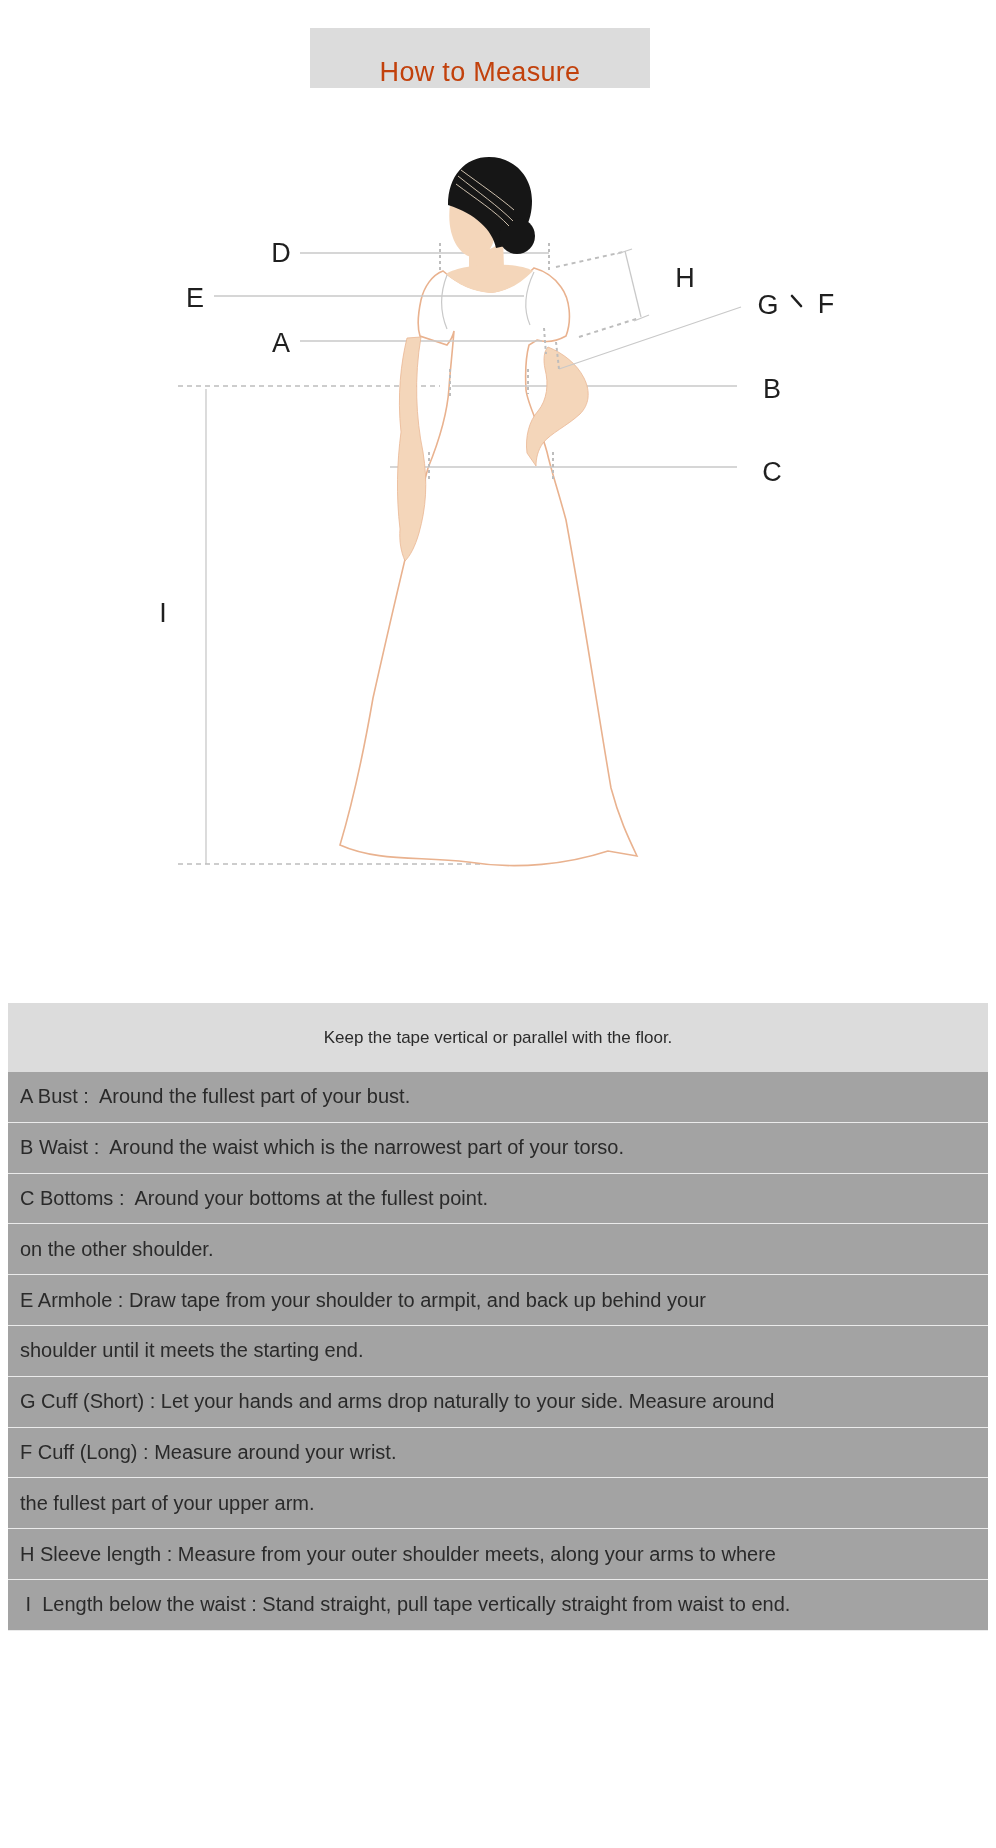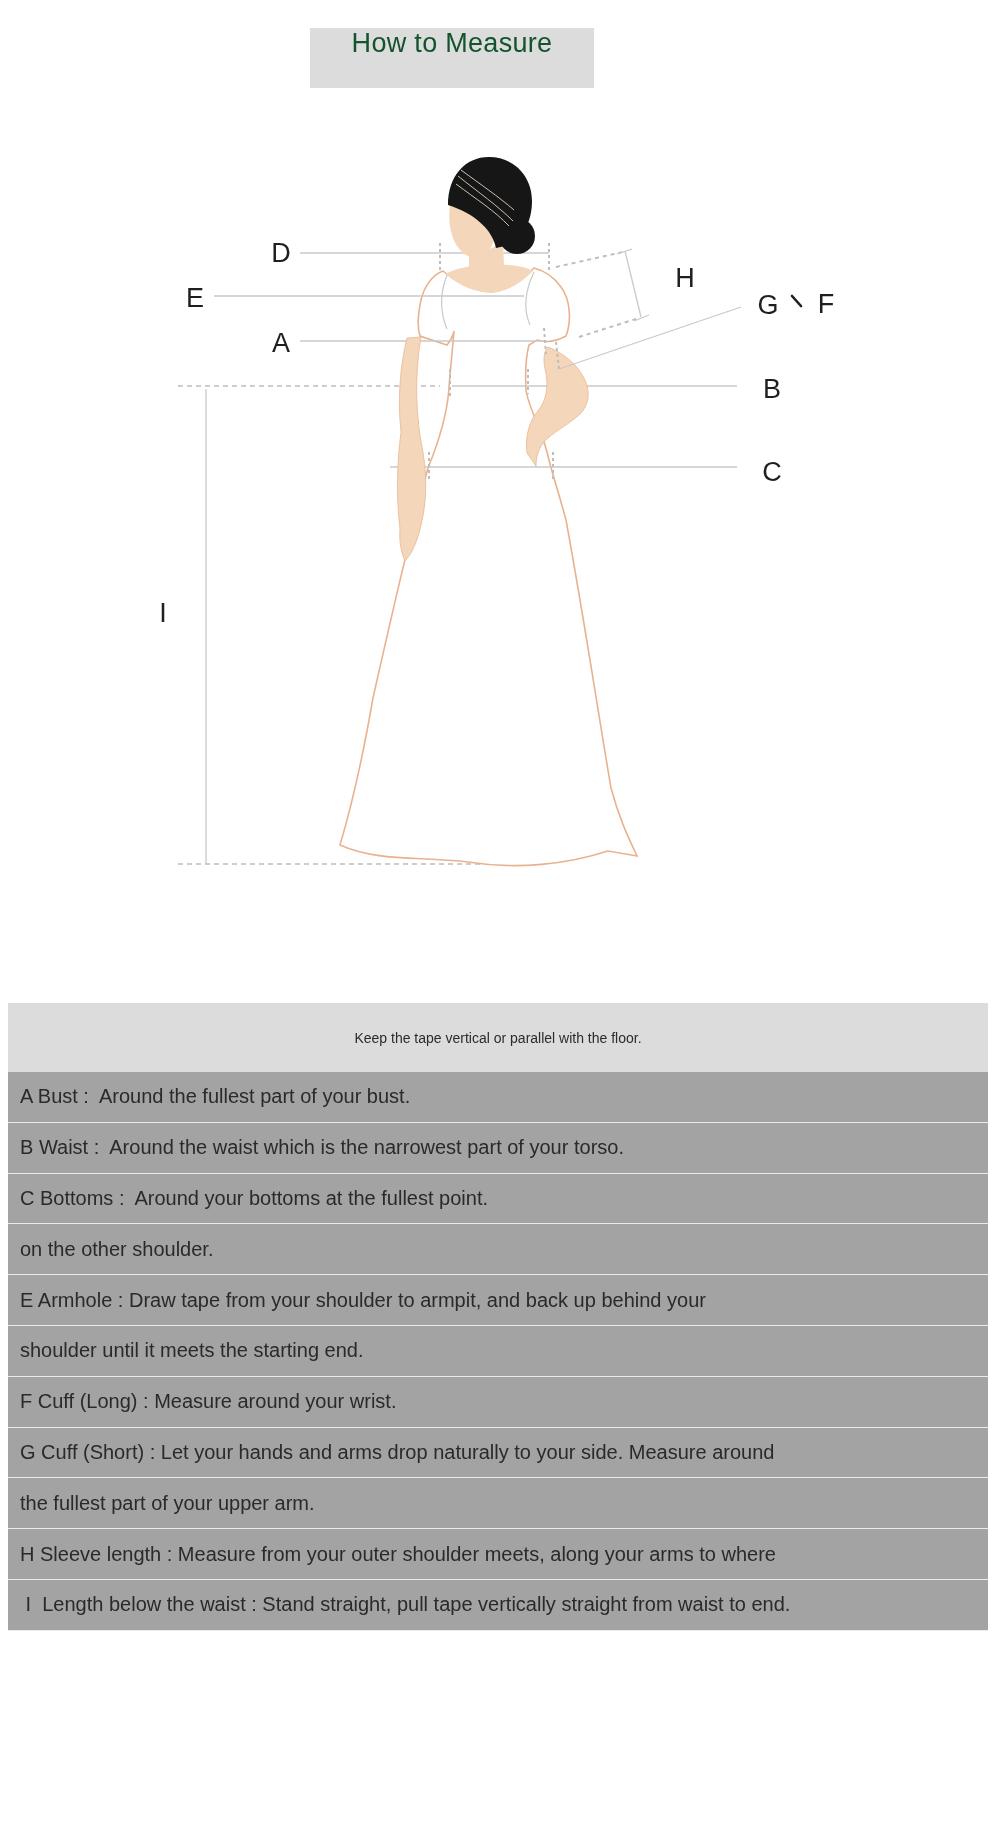--- a/index.html
+++ b/index.html
@@ -1,31 +1,31 @@
 <!DOCTYPE html>
 <html><head>
 <meta charset="utf-8">
 <style>
   html,body{margin:0;padding:0;}
   body{
     width:996px;height:1848px;position:relative;background:#ffffff;
     font-family:"Liberation Sans", sans-serif;color:#2b2b2b;overflow:hidden;
   }
   .title-box{
-    position:absolute;left:310px;top:28px;width:284px;height:60px;
-    background:#dcdcdc;display:flex;align-items:flex-start;justify-content:center;
-    font-size:27px;color:#14532d;letter-spacing:0.3px;
+    position:absolute;left:310px;top:28px;width:340px;height:60px;
+    background:#dcdcdc;display:flex;align-items:flex-end;justify-content:center;
+    font-size:27px;color:#c2410c;letter-spacing:0.3px;
   }
   .figure-wrap{position:absolute;left:0;top:0;width:996px;height:980px;}
   .measure-table{
     position:absolute;left:8px;top:1003px;width:980px;
   }
   .mt-header{
     height:69px;background:#dcdcdc;display:flex;align-items:center;justify-content:center;
-    font-size:14px;color:#2b2b2b;
+    font-size:17px;color:#2b2b2b;
   }
   .mt-line{
     height:49.8px;display:flex;align-items:center;
     border-bottom:1px solid #ebebeb;
     font-size:20px;color:#2a2a2a;padding-left:12px;
     white-space:pre-wrap;background:#a3a3a3;
   }
   svg text{
     font-family:"Liberation Sans", sans-serif;
     font-size:27px;fill:#1f1f1f;font-weight:400;
@@ -151,18 +151,18 @@
 <div class="measure-table">
   <div class="mt-header">
     <span>Keep the tape vertical or parallel with the floor.</span>
   </div>
   <div class="mt-line">A Bust :  Around the fullest part of your bust.</div>
   <div class="mt-line">B Waist :  Around the waist which is the narrowest part of your torso.</div>
   <div class="mt-line">C Bottoms :  Around your bottoms at the fullest point.</div>
   <div class="mt-line">on the other shoulder.</div>
   <div class="mt-line">E Armhole : Draw tape from your shoulder to armpit, and back up behind your</div>
   <div class="mt-line">shoulder until it meets the starting end.</div>
+  <div class="mt-line">G Cuff (Short) : Let your hands and arms drop naturally to your side. Measure around</div>
   <div class="mt-line">F Cuff (Long) : Measure around your wrist.</div>
-  <div class="mt-line">G Cuff (Short) : Let your hands and arms drop naturally to your side. Measure around</div>
   <div class="mt-line">the fullest part of your upper arm.</div>
   <div class="mt-line">H Sleeve length : Measure from your outer shoulder meets, along your arms to where</div>
   <div class="mt-line"> I  Length below the waist : Stand straight, pull tape vertically straight from waist to end.</div>
 </div>
 
 </body></html>

